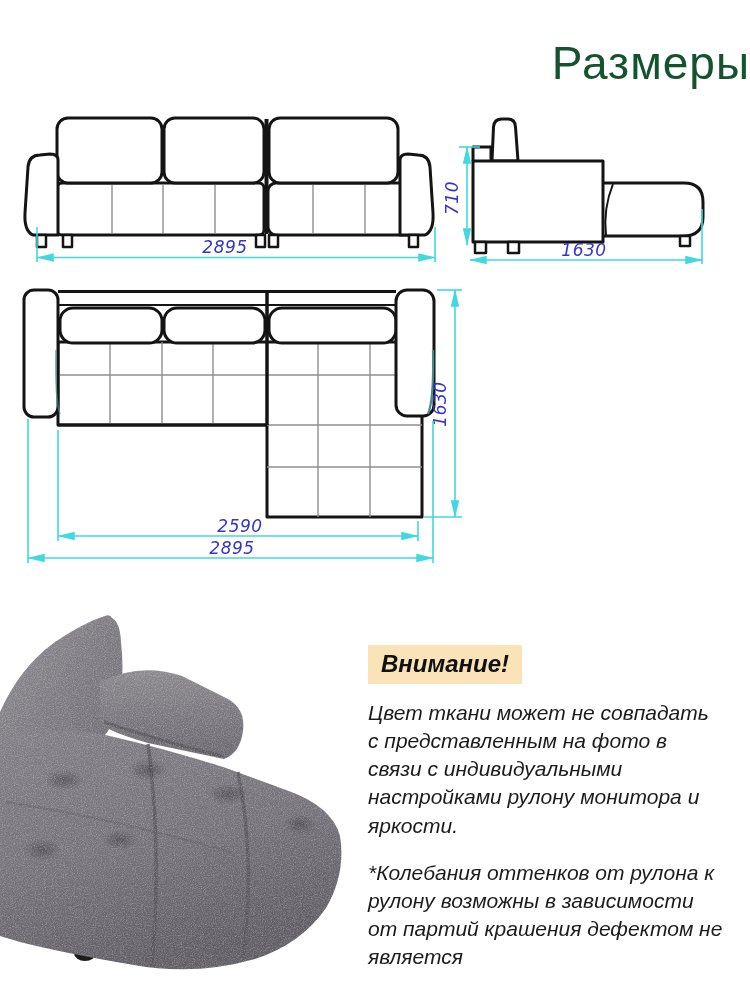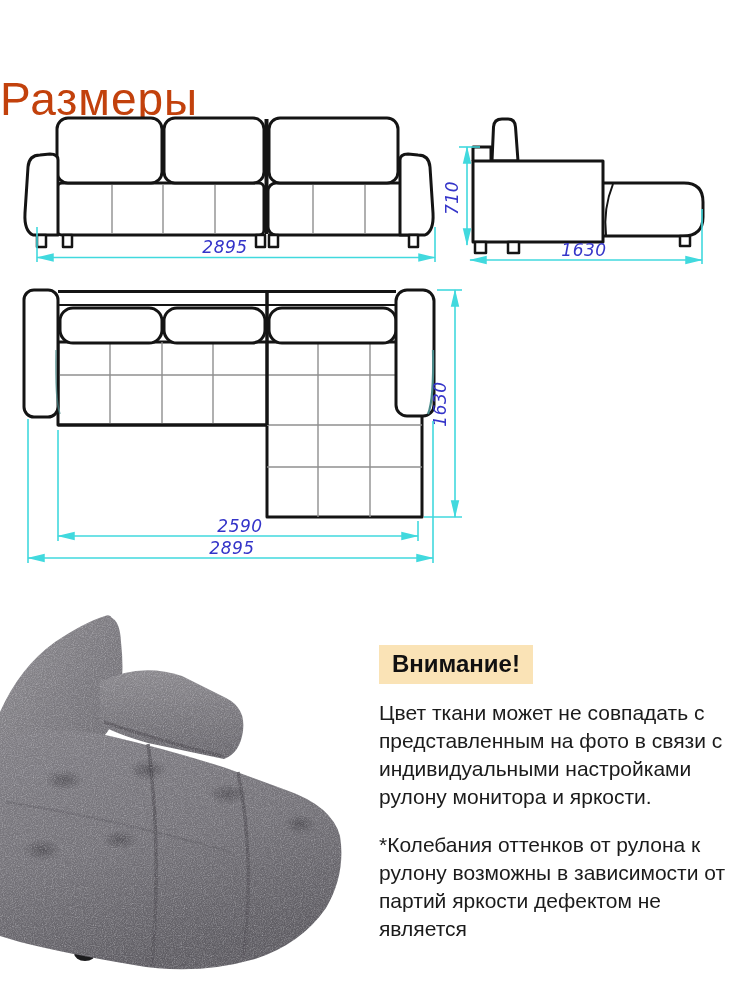--- a/index.html
+++ b/index.html
@@ -1,32 +1,32 @@
 <!DOCTYPE html>
 <html><head>
 <meta charset="utf-8">
 <style>
   html,body{margin:0;padding:0;background:#e9e9e9;}
   #page{position:relative;width:750px;height:1000px;background:#ffffff;overflow:hidden;
         font-family:"Liberation Sans",sans-serif;margin:0 auto;}
   
-  #page-title{position:absolute;top:36px;left:0;width:750px;text-align:left;
-    font-size:46px;font-weight:300;letter-spacing:1px;color:#c2410c;
-    font-family:"Liberation Sans",sans-serif;margin-top:36px;}
+  #page-title{position:absolute;top:36px;left:0;width:750px;text-align:right;
+    font-size:46px;font-weight:300;letter-spacing:1px;color:#14532d;
+    font-family:"Liberation Sans",sans-serif;}
   
   #drawings{position:absolute;top:105px;left:0;}
   .outl{stroke:#141414;fill:#ffffff;stroke-linejoin:round;}
   .thin{stroke:#8f8f8f;stroke-width:1.4;fill:none;}
   .dim{stroke:#41d9de;stroke-width:1.6;fill:none;}
   .dim-text{font-family:"DejaVu Sans",sans-serif;font-style:italic;font-size:17px;
     fill:#3535c9;letter-spacing:.5px;}
   
   #photo{position:absolute;top:612px;left:0;}
   
-  #attention{position:absolute;left:379px;top:645px;width:356px;color:#161616;}
+  #attention{position:absolute;left:368px;top:645px;width:356px;color:#161616;font-style:italic;}
   #attention .badge{display:inline-block;background:#fae3b6;padding:7px 13px 8px 13px;
     font-size:24px;font-weight:700;line-height:1;color:#111;}
   #attention p{margin:15px 0 0 0;font-size:21px;line-height:1.34;font-weight:400;
     color:#1b1b1b;}
   #attention p.second{margin-top:19px;}
 </style>
 </head>
 <body>
 
 <div id="page">
@@ -195,16 +195,16 @@
       <ellipse cx="120" cy="228" rx="18" ry="10" fill="url(#gTuft)"></ellipse>
       <ellipse cx="300" cy="212" rx="16" ry="10" fill="url(#gTuft)"></ellipse>
 
       <rect x="0" y="0" width="368" height="390" clip-path="url(#sofaClip)" filter="url(#fabric)" opacity=".5"></rect>
     </g>
   </svg>
 
   <div id="attention">
     <div class="badge">Внимание!</div>
     <p>Цвет ткани может не совпадать с представленным на фото в связи с индивидуальными настройками рулону монитора и яркости.</p>
-    <p class="second">*Колебания оттенков от рулона к рулону возможны в зависимости от партий яркости дефектом не является</p>
+    <p class="second">*Колебания оттенков от рулона к рулону возможны в зависимости от партий крашения дефектом не является</p>
   </div>
 
 </div>
 
 </body></html>

